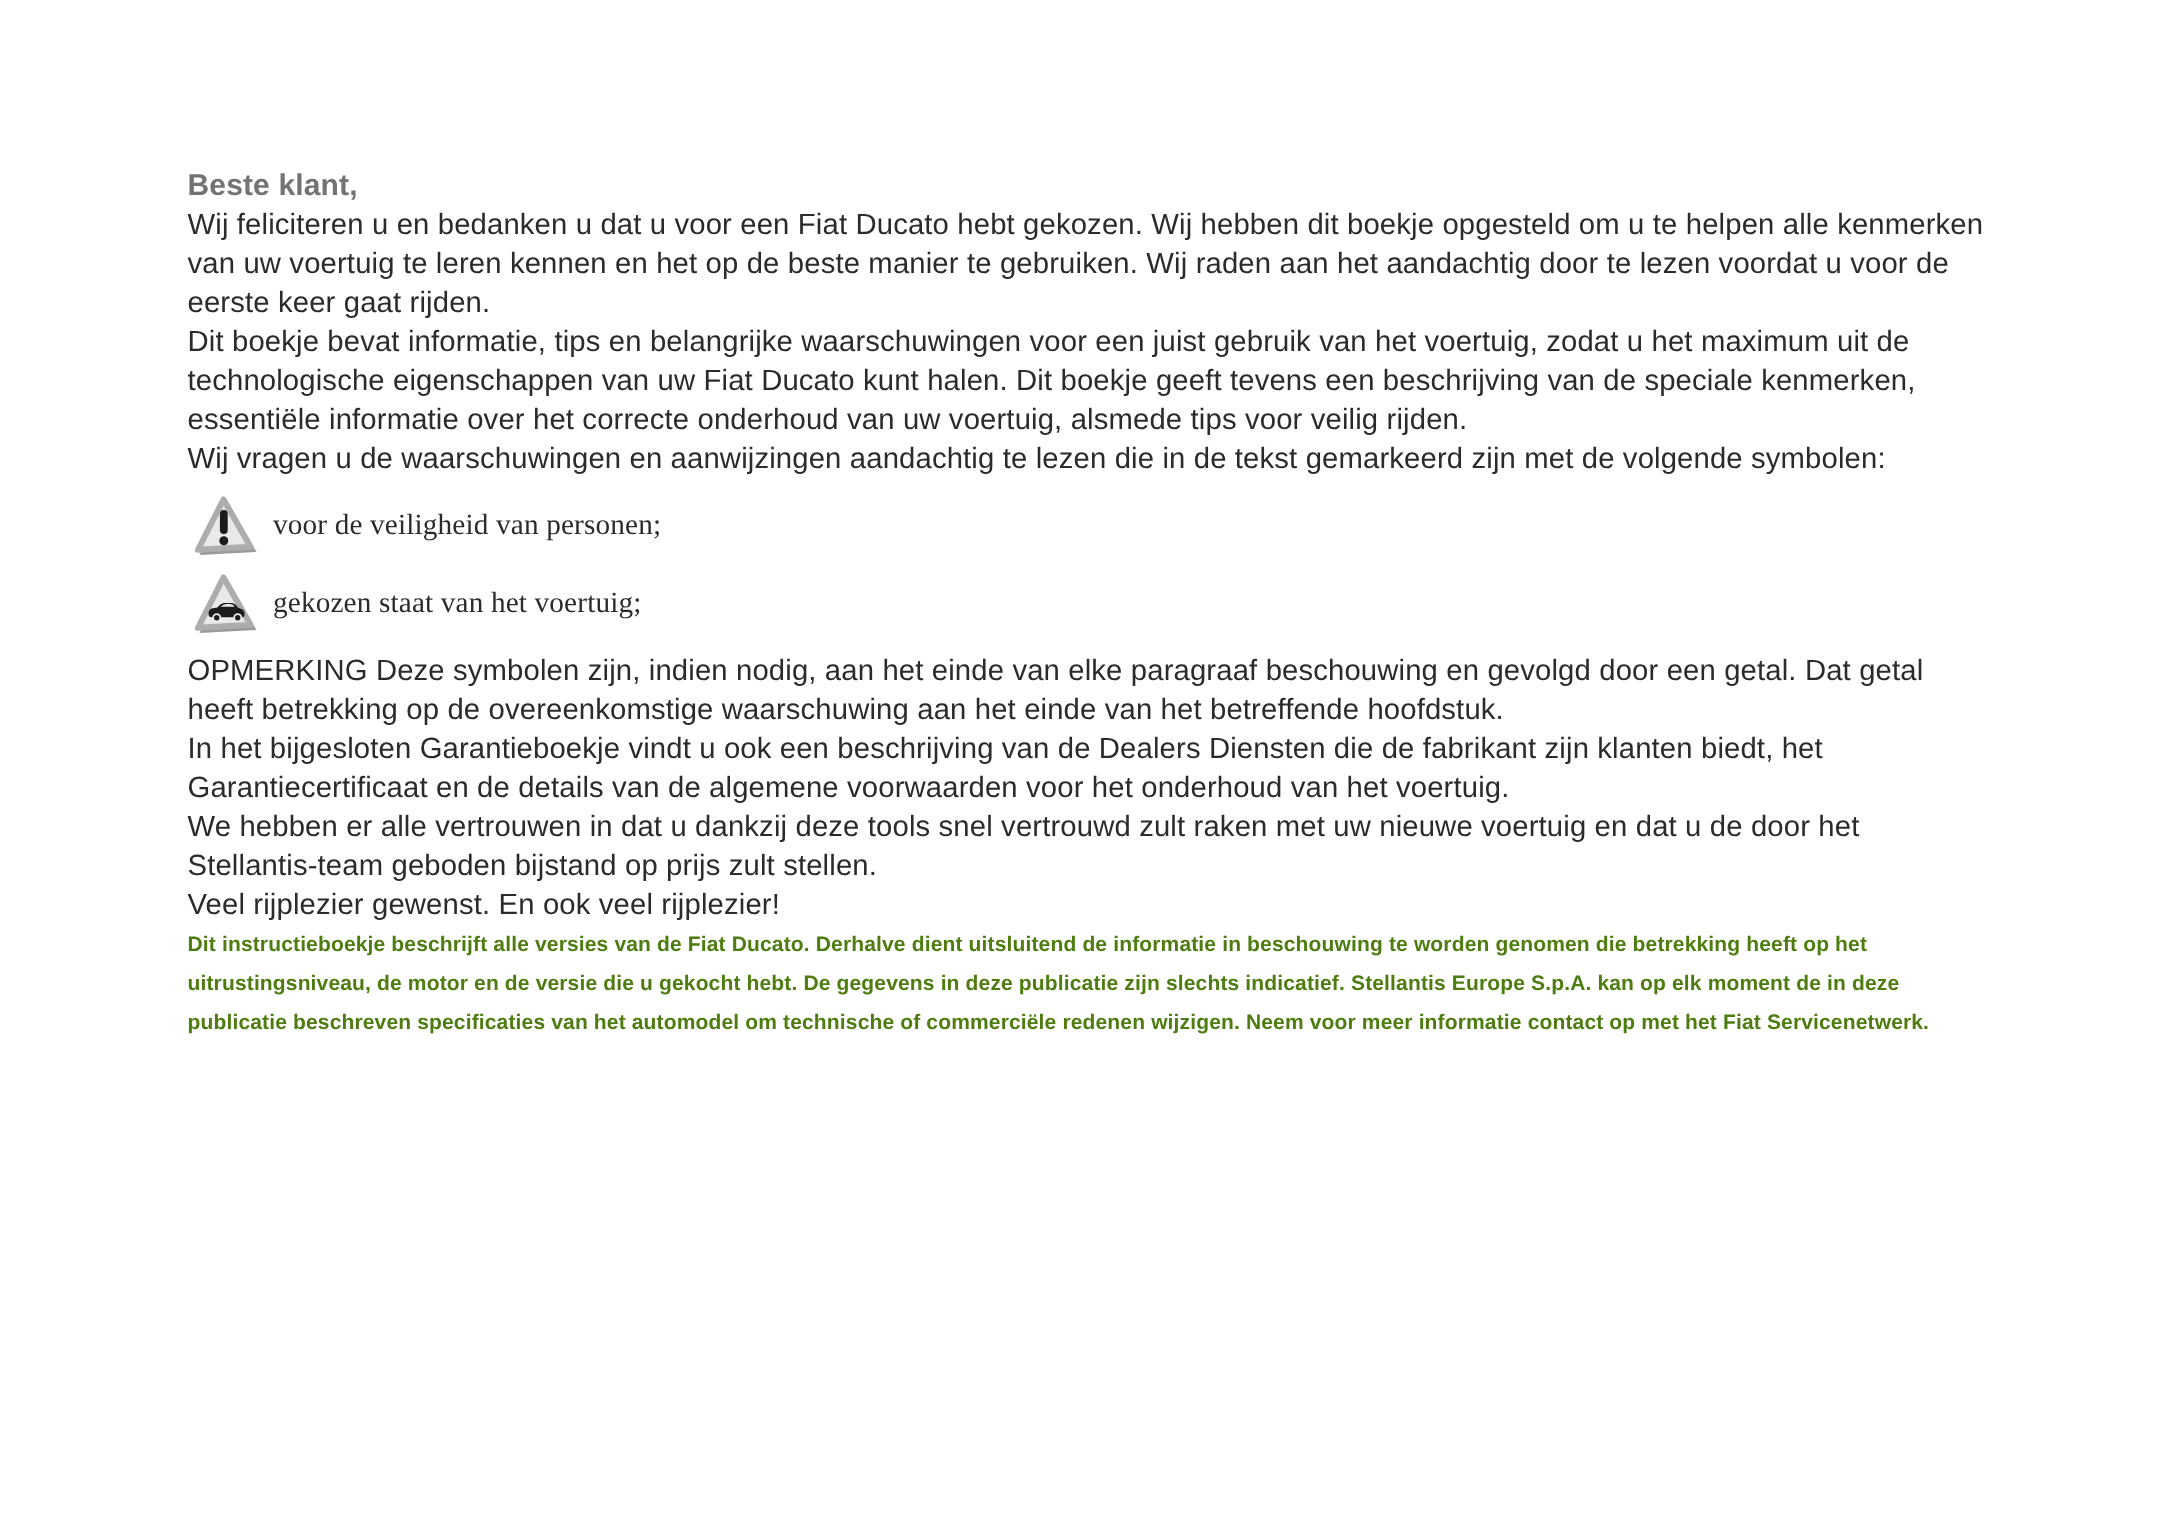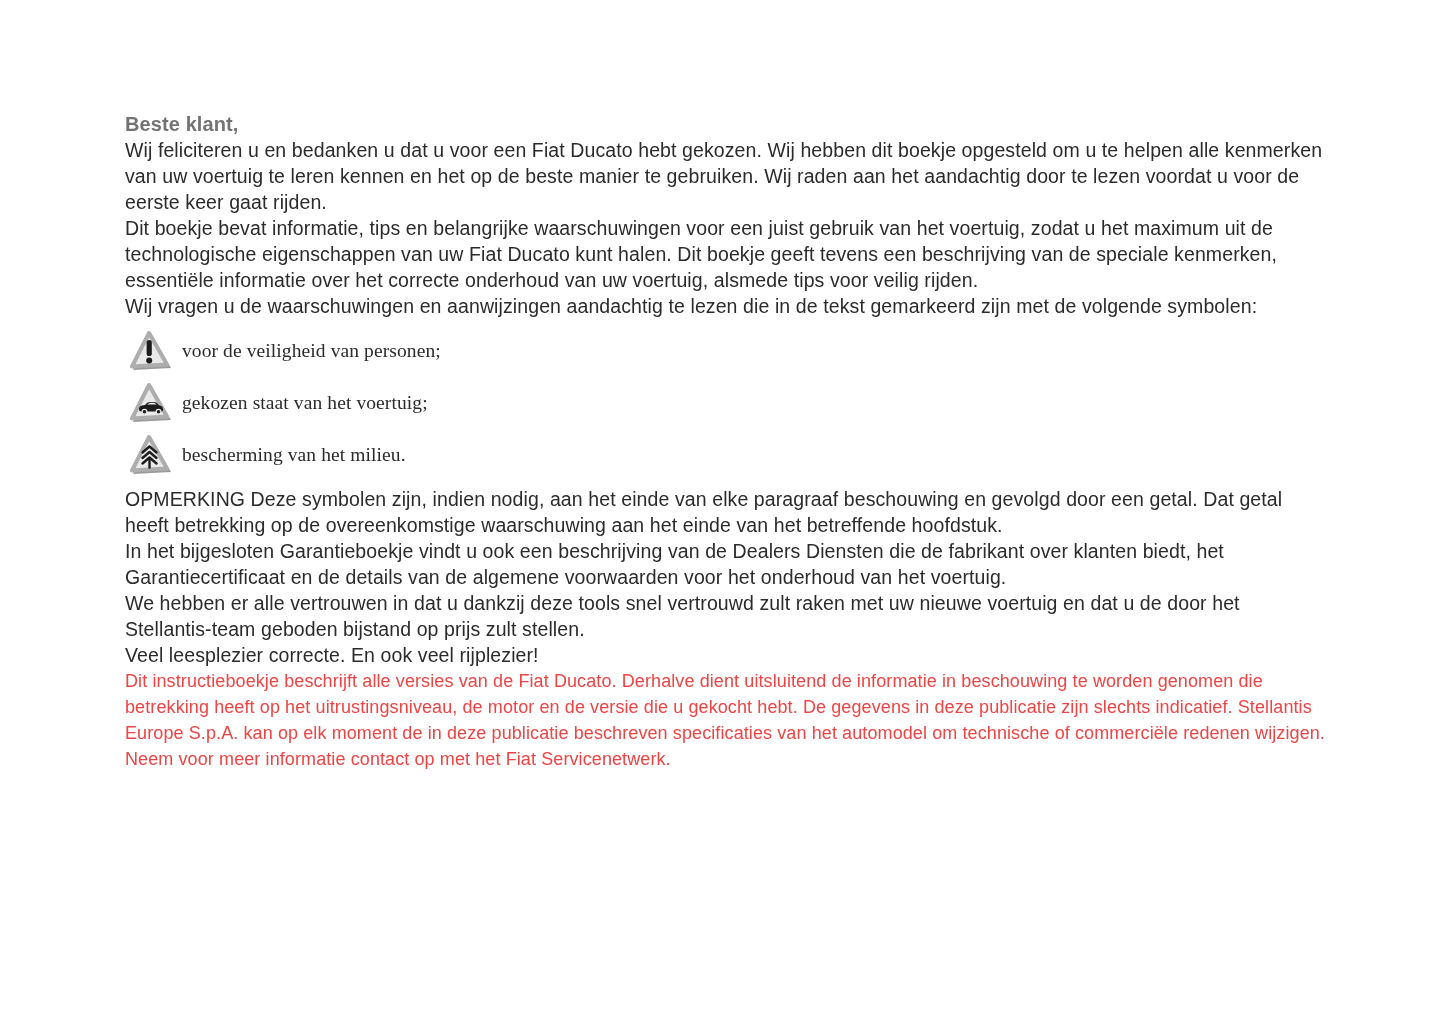--- a/index.html
+++ b/index.html
@@ -50,23 +50,23 @@
     flex: 0 0 50px;
     margin-right: 7px;
     position: relative;
   }
   .tri-icon svg { display: block; width: 100%; height: 100%; }
   .symbol-label {
     color: #2b2b2b;
     font-family: Liberation Serif, serif;
   }
   .bold-notice {
-    font-weight: normal;
-    color: #ef4444;
-    font-size: 18px;
+    font-weight: bold;
+    color: #4d7c0f;
+    font-size: 14px;
     line-height: 26px;
   }
 </style>
 </head>
 <body>
 
 <div class="page">
   <div class="content">
 
     <div class="salutation">Beste klant,</div>
@@ -98,40 +98,24 @@
             <path d="M24 6 L42 37.5 L7 39.5 Z" fill="#e9e9e9" stroke="#adadad" stroke-width="4" stroke-linejoin="round"></path>
             <path d="M14 30 q0 -3 3 -3.5 l3 -0.5 q2 -3 5 -3 l4 0 q3 0 4.5 3 l2 0.8 q2.5 0.7 2.5 3 l0 1.2 q0 1.5 -1.8 1.5 l-20 0 q-2.2 0 -2.2 -2 z" fill="#1c1c1c"></path>
             <path d="M22 25.5 q2 -1.8 4 -1.8 l2.5 0 q2 0 3 1.8 z" fill="#e9e9e9"></path>
             <circle cx="19.5" cy="32.8" r="2.4" fill="#1c1c1c" stroke="#e9e9e9" stroke-width="1.2"></circle>
             <circle cx="33.5" cy="32.8" r="2.4" fill="#1c1c1c" stroke="#e9e9e9" stroke-width="1.2"></circle>
           </svg>
         </span>
         <span class="symbol-label">gekozen staat van het voertuig;</span>
       </div>
 
-      <div class="symbol-row">
-        <span class="tri-icon">
-          <svg viewBox="0 0 50 48" xmlns="http://www.w3.org/2000/svg">
-            <path d="M26 6 L46 41 L8 43 Z" fill="#9a9a9a"></path>
-            <path d="M24 5 L44 39 L5 41 Z" fill="#c2c2c2"></path>
-            <path d="M24 6 L42 37.5 L7 39.5 Z" fill="#e9e9e9" stroke="#adadad" stroke-width="4" stroke-linejoin="round"></path>
-            <g stroke="#1c1c1c" stroke-width="2.4" fill="none" stroke-linecap="round" stroke-linejoin="round">
-              <path d="M17.5 21.5 L24.5 15.5 L31.5 21.5"></path>
-              <path d="M17.5 27 L24.5 21 L31.5 27"></path>
-              <path d="M17.5 32.5 L24.5 26.5 L31.5 32.5"></path>
-              <path d="M24.5 27 L24.5 36.5"></path>
-            </g>
-          </svg>
-        </span>
-        <span class="symbol-label">bescherming van het milieu.</span>
-      </div>
 
     </div>
 
     <p class="body-para">OPMERKING Deze symbolen zijn, indien nodig, aan het einde van elke paragraaf beschouwing en gevolgd door een getal. Dat getal heeft betrekking op de overeenkomstige waarschuwing aan het einde van het betreffende hoofdstuk.</p>
-    <p class="body-para">In het bijgesloten Garantieboekje vindt u ook een beschrijving van de Dealers Diensten die de fabrikant over klanten biedt, het Garantiecertificaat en de details van de algemene voorwaarden voor het onderhoud van het voertuig.</p>
+    <p class="body-para">In het bijgesloten Garantieboekje vindt u ook een beschrijving van de Dealers Diensten die de fabrikant zijn klanten biedt, het Garantiecertificaat en de details van de algemene voorwaarden voor het onderhoud van het voertuig.</p>
     <p class="body-para">We hebben er alle vertrouwen in dat u dankzij deze tools snel vertrouwd zult raken met uw nieuwe voertuig en dat u de door het Stellantis-team geboden bijstand op prijs zult stellen.</p>
-    <p class="body-para">Veel leesplezier correcte. En ook veel rijplezier!</p>
+    <p class="body-para">Veel rijplezier gewenst. En ook veel rijplezier!</p>
 
     <p class="bold-notice">Dit instructieboekje beschrijft alle versies van de Fiat Ducato. Derhalve dient uitsluitend de informatie in beschouwing te worden genomen die betrekking heeft op het uitrustingsniveau, de motor en de versie die u gekocht hebt. De gegevens in deze publicatie zijn slechts indicatief. Stellantis Europe S.p.A. kan op elk moment de in deze publicatie beschreven specificaties van het automodel om technische of commerciële redenen wijzigen. Neem voor meer informatie contact op met het Fiat Servicenetwerk.</p>
 
   </div>
 </div>
 
 </body></html>

